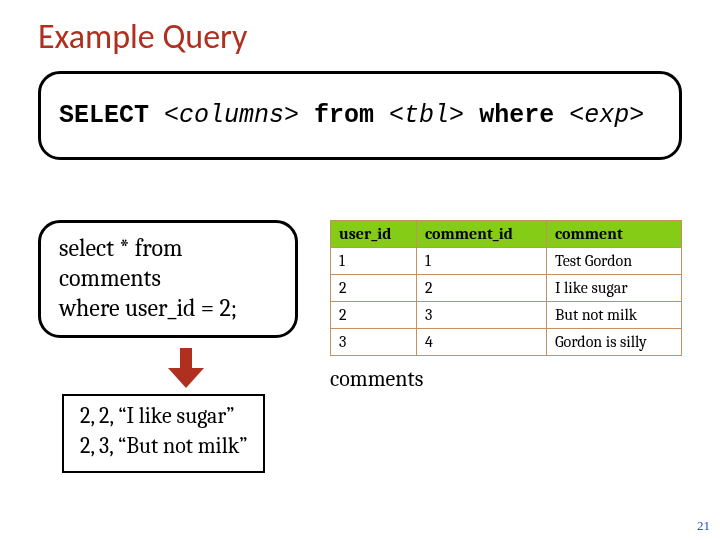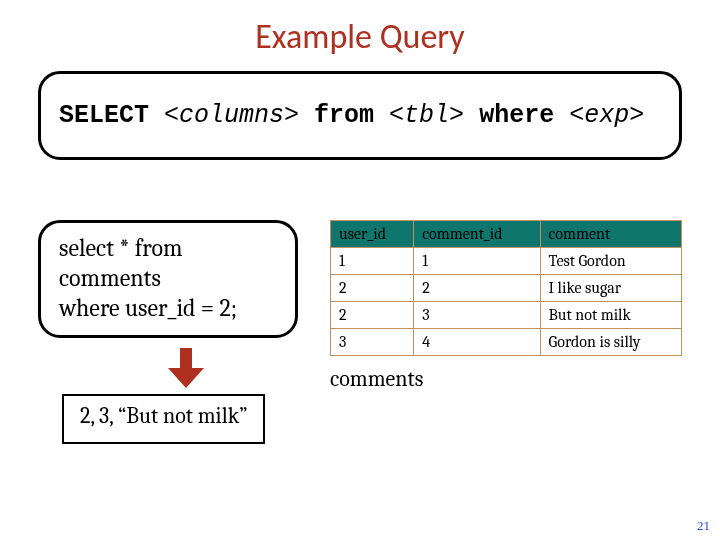--- a/index.html
+++ b/index.html
@@ -5,21 +5,21 @@
   * { box-sizing: border-box; margin: 0; padding: 0; }
   body {
     width: 720px;
     height: 540px;
     background: #fff;
     font-family: Georgia, 'Times New Roman', serif;
     position: relative;
     padding: 16px 38px 0 38px;
   }
   .title {
-    text-align: center;
+    text-align: left;
     font-size: 34px;
     color: #b03020;
     font-family: Calibri, 'Segoe UI', sans-serif;
     margin-bottom: 14px;
   }
   .syntax-box {
     border: 3px solid #000;
     border-radius: 22px;
     padding: 27px 18px;
     font-family: Consolas, 'Courier New', monospace;
@@ -52,22 +52,22 @@
     width: 100%;
     font-family: Cambria, Georgia, serif;
     font-size: 16px;
   }
   th, td {
     border: 1px solid #c49060;
     padding: 4px 8px;
     text-align: left;
   }
   th {
-    background: #0f766e;
-    font-weight: normal;
+    background: #84cc16;
+    font-weight: bold;
   }
   .table-caption {
     text-align: left;
     font-family: Cambria, Georgia, serif;
     font-size: 22px;
     margin-top: 10px;
   }
   .arrow {
     margin-left: 130px;
     margin-top: 10px;
@@ -112,20 +112,21 @@
       <div>select * from comments</div>
       <div>where user_id = 2;</div>
     </div>
     <div class="arrow">
       <svg width="36" height="40" viewBox="0 0 36 40">
         <rect x="12" y="0" width="12" height="22" fill="#b03020"></rect>
         <polygon points="0,20 36,20 18,40" fill="#b03020"></polygon>
       </svg>
     </div>
     <div class="result-box">
+      <div>2, 2, “I like sugar”</div>
       <div>2, 3, “But not milk”</div>
     </div>
   </div>
 
   <div class="table-wrap">
     <table>
       <thead>
         <tr>
           <th>user_id</th>
           <th>comment_id</th>

